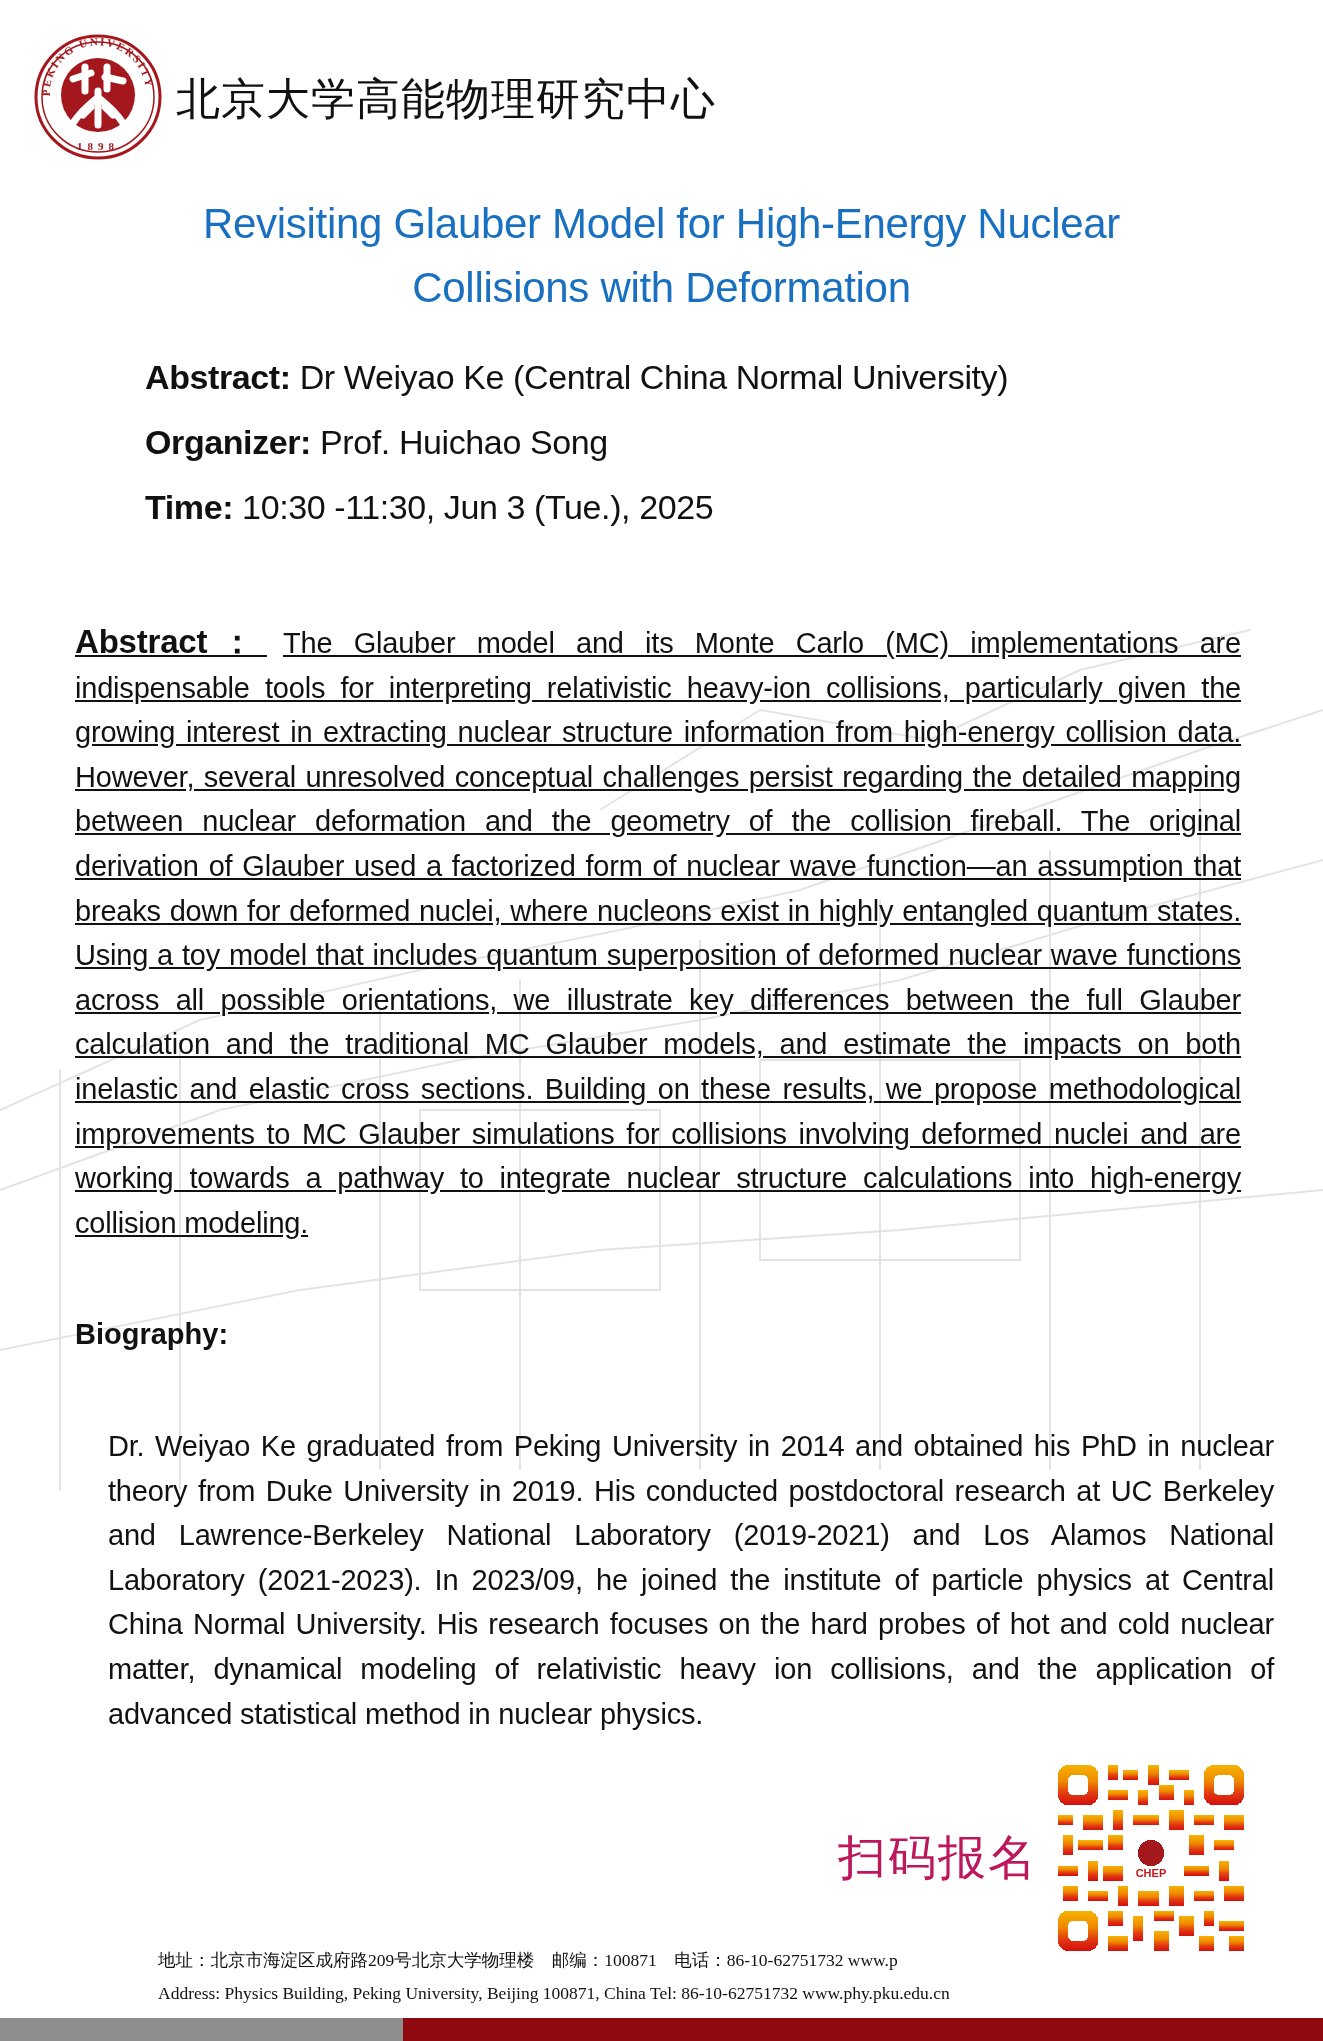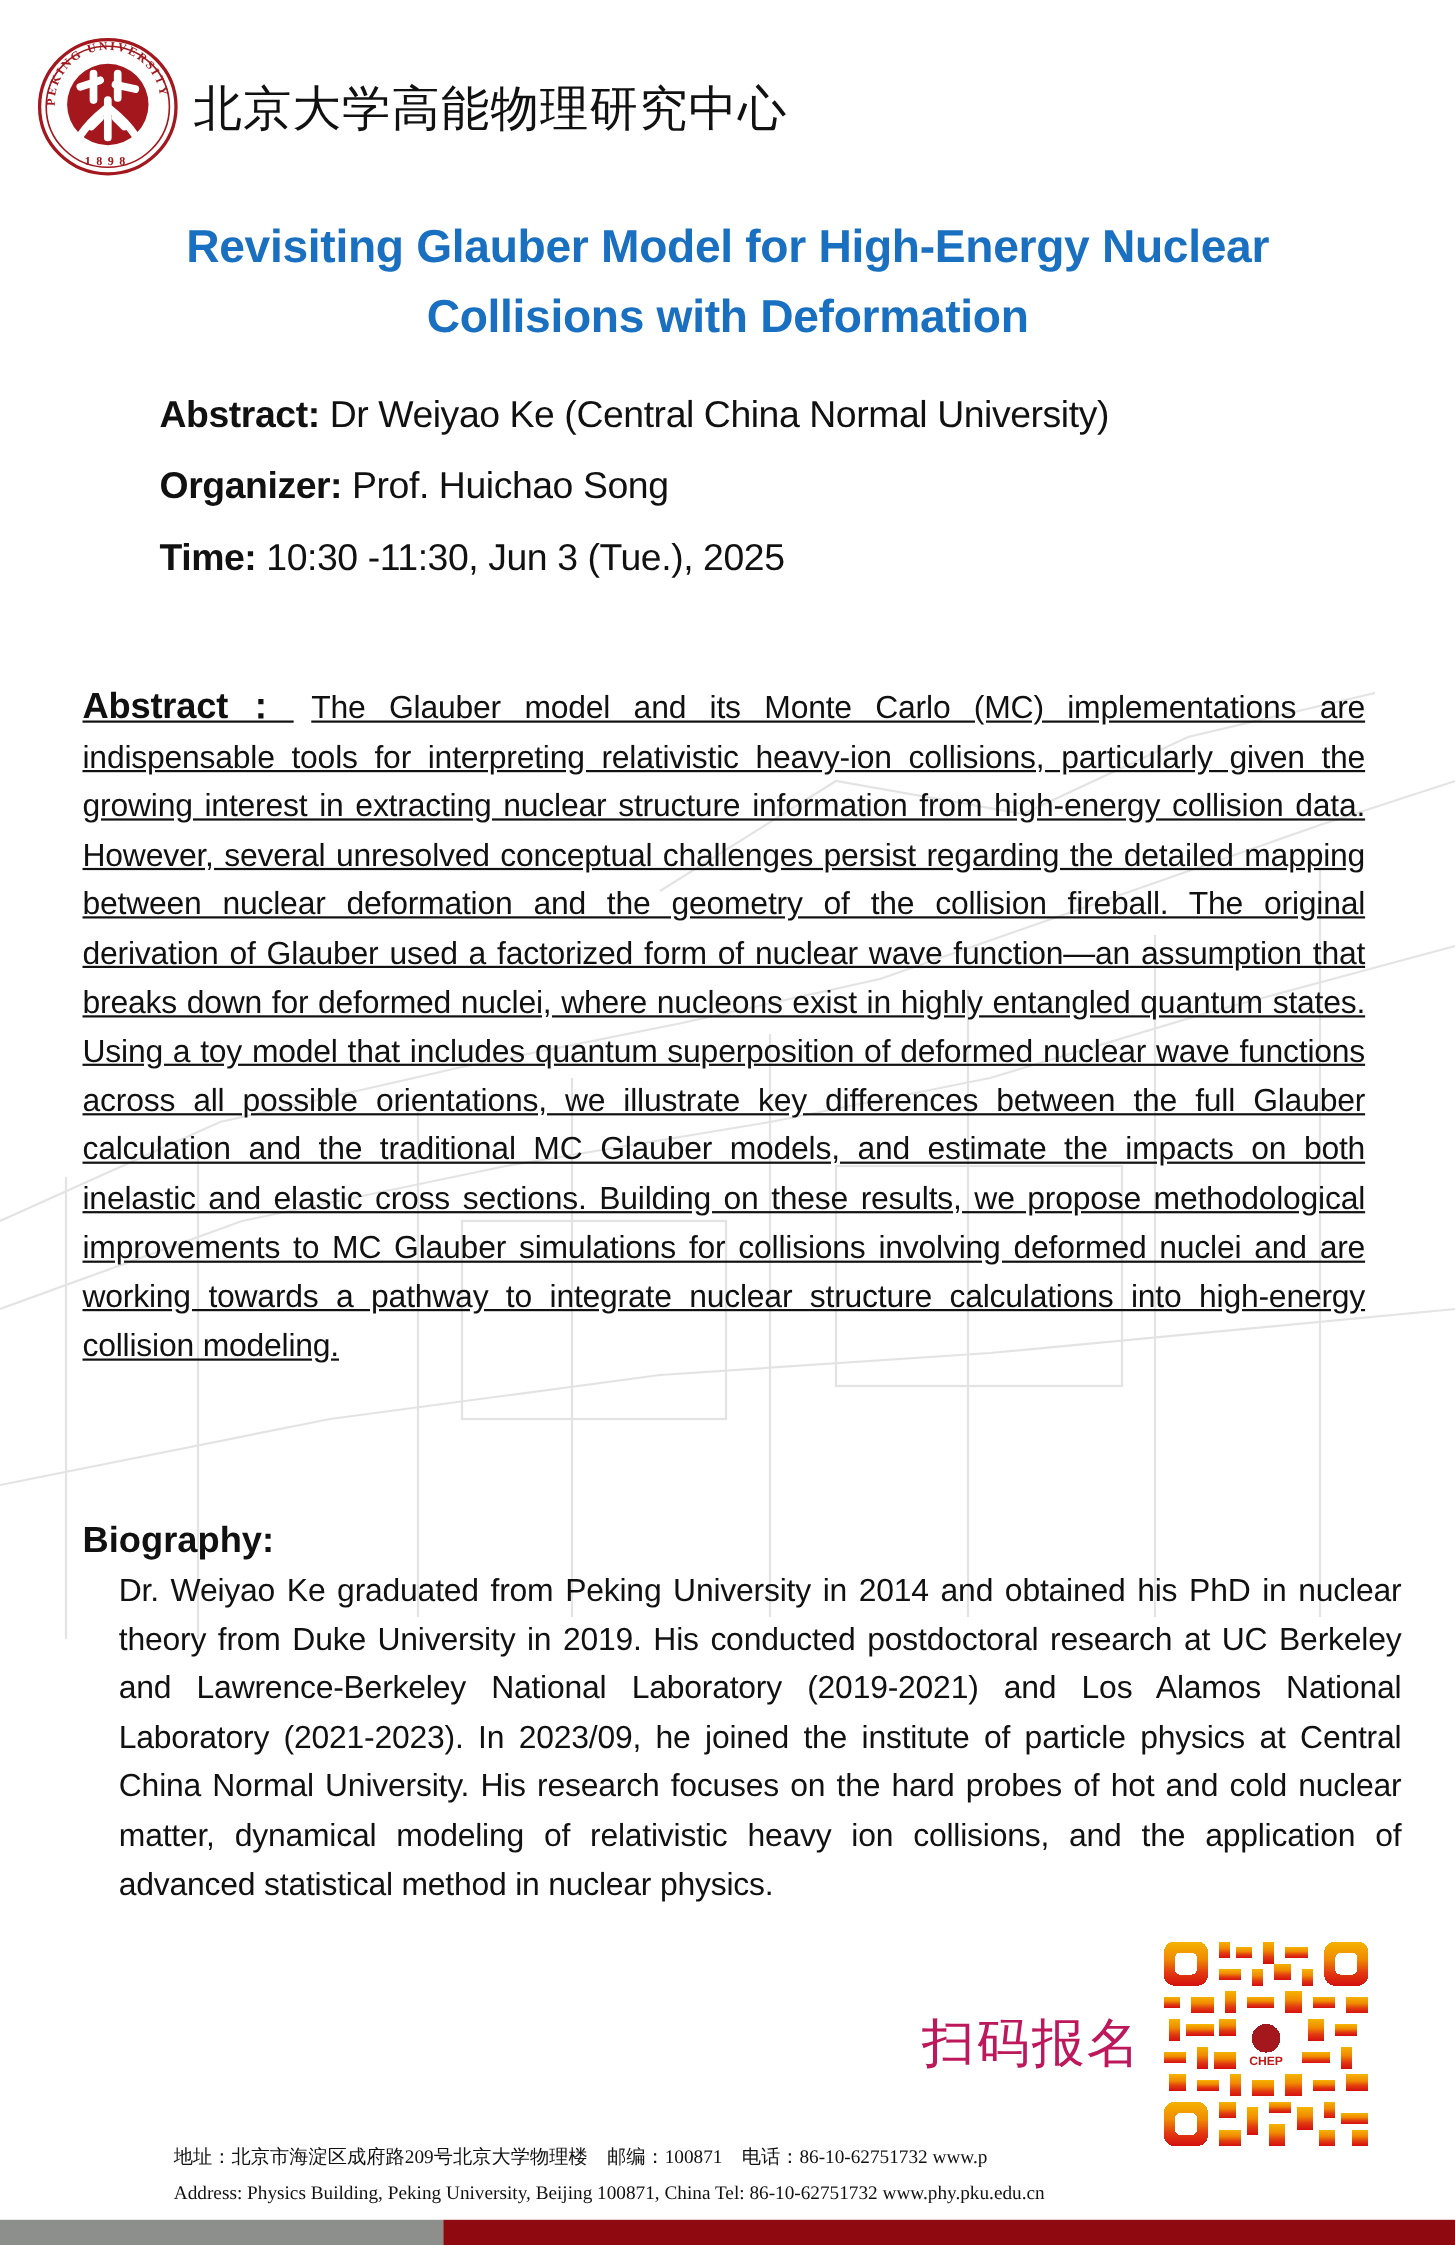--- a/index.html
+++ b/index.html
@@ -13,33 +13,33 @@
     position: absolute; left: 0; top: 590px; width: 1323px; height: 900px;
     opacity: 0.13; pointer-events: none;
   }
   .logo { position: absolute; left: 33px; top: 33px; width: 130px; height: 128px; }
   .org-name {
     position: absolute; left: 176px; top: 70px; font-size: 44px; letter-spacing: 1px;
     font-family: "DejaVu Sans", sans-serif; color: #111; white-space: nowrap;
   }
   .title {
     position: absolute; left: 60px; width: 1203px; text-align: center;
-    color: #1a70c0; font-weight: bold; font-size: 42px; line-height: 64px; top: 192px;
+    color: #1a70c0; font-weight: normal; font-size: 42px; line-height: 64px; top: 192px;
     letter-spacing: -0.3px;
   }
   .info { position: absolute; left: 145px; top: 352px; }
   .info-row { font-size: 34px; height: 65px; line-height: 50px; white-space: nowrap; letter-spacing: -0.4px; }
   .info-row .lbl { font-weight: bold; }
   .abstract {
     position: absolute; left: 75px; top: 620px; width: 1166px;
     font-size: 29px; line-height: 44.6px; text-align: justify; letter-spacing: -0.2px; text-decoration: underline;
   }
   .abstract .lbl { font-weight: bold; font-size: 33px; margin-right: 16px; }
   .bio-heading {
-    position: absolute; left: 75px; top: 1378px; font-weight: bold; font-size: 33px; line-height: 44px;
+    position: absolute; left: 75px; top: 1312px; font-weight: bold; font-size: 29px; line-height: 44px;
   }
   .bio {
     position: absolute; left: 75px; top: 1424px; width: 1166px;
     font-size: 29px; line-height: 44.6px; text-align: justify; letter-spacing: -0.2px; margin-left: 33px;
   }
   .scan-label {
     position: absolute; left: 838px; top: 1826px; font-size: 48px; color: #be185d;
     font-family: "DejaVu Sans", sans-serif; letter-spacing: 2px;
   }
   .qr { position: absolute; left: 1058px; top: 1765px; width: 186px; height: 186px; }

